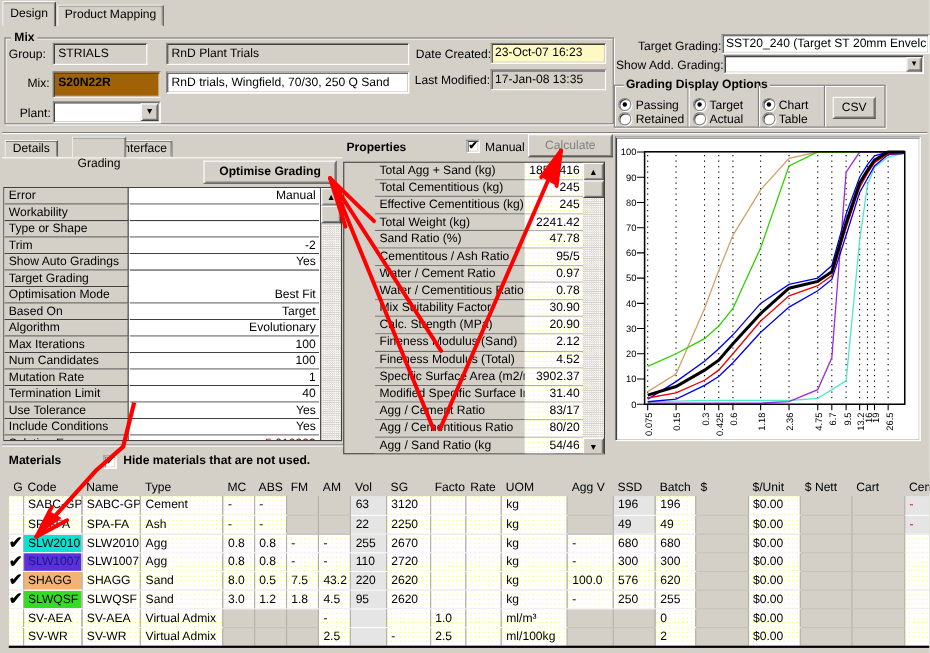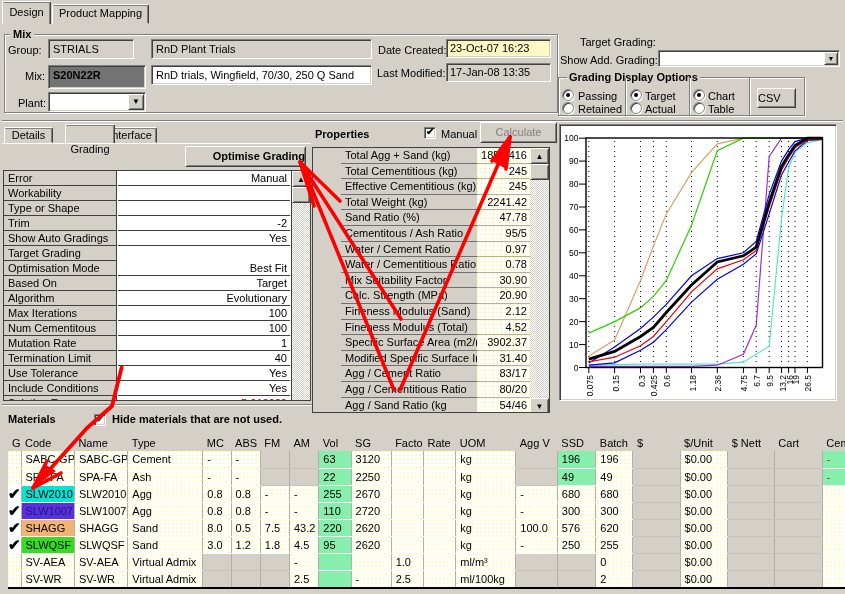--- a/index.html
+++ b/index.html
@@ -40,21 +40,21 @@
 .sbbtn { position:absolute; left:0; width:100%; height:16px; text-align:center; font-size:8px; line-height:15px; color:#000; }
 
 .mat { border-collapse:collapse; table-layout:fixed; width:852px; }
 .mat td { height:17px; padding:0 0 0 4px; overflow:hidden; white-space:nowrap;
   border-right:1px solid #b3afa7; border-bottom:1px solid #fff; }
 .mat tr.mhdr td { border:none; background:#d4d0c8; height:16px; }
 .mat td.g { background:#d4d0c8; border-bottom-color:#c6c2ba; }
 .mat td.y { background-color:#fff;
   background-image:conic-gradient(at 1px 1px, rgba(0,0,0,0) 75%, #ffff00 0);
   background-size:4px 4px; }
-.mat td.w { background:#86efac; }
+.mat td.w { background:#e5e5e5; }
 .mat td.chk { text-align:center; padding:0; font-weight:bold; font-size:15px; line-height:16px; background:#fff; }
 .mat td.cyanc { background:#06e2d4; }
 .mat td.purpc { background:#5a30dd; color:#1a1a80; }
 .mat td.orgc { background:#f2b375; }
 .mat td.grnc { background:#33dd22; }
 .lbl { position:absolute; white-space:nowrap; }
 .b { font-weight:bold; }
 .radio { position:absolute; width:12px; height:12px; border-radius:50%; background:#fff;
   border:1px solid #808080; box-shadow:inset 1px 1px 0 #404040, 1px 1px 0 #fff; }
 .radio.on::after { content:""; position:absolute; left:3px; top:3px; width:4px; height:4px; border-radius:50%; background:#000; }
@@ -67,31 +67,32 @@
 
 <div class="tab" style="left:2px;top:1px;width:49px;height:23px;border-bottom:none;z-index:2;padding-top:4px">Design</div>
 <div class="tab" style="left:52px;top:4px;width:97px;height:20px;padding-top:2px">Product Mapping</div>
 
 <div class="ab groupbox" style="left:4px;top:34px;width:554px;height:79px"></div>
 <div class="lbl b" style="left:10px;top:28px;background:#d4d0c8;padding:0 3px">Mix</div>
 <div class="lbl" style="left:8px;top:44px">Group:</div>
 <div class="ab sunken" style="left:48px;top:39px;width:86px;height:20px;background:#d4d0c8;padding:3px 0 0 4px">STRIALS</div>
 <div class="ab sunken" style="left:151px;top:39px;width:221px;height:20px;background:#d4d0c8;padding:3px 0 0 4px">RnD Plant Trials</div>
 <div class="lbl" style="left:25px;top:70px">Mix:</div>
-<div class="ab sunken b" style="left:48px;top:65px;width:98px;height:24px;background:#737373;padding:3px 0 0 4px">S20N22R</div>
+<div class="ab sunken b" style="left:48px;top:65px;width:98px;height:24px;background:#a16207;padding:3px 0 0 4px">S20N22R</div>
 <div class="ab sunken" style="left:151px;top:65px;width:221px;height:20px;background:#ffffff;padding:3px 0 0 4px">RnD trials, Wingfield, 70/30, 250 Q Sand</div>
 <div class="lbl" style="left:18px;top:97px">Plant:</div>
 <div class="ab sunken" style="left:48px;top:92px;width:98px;height:20px;background:#fff"></div>
 <div class="ab raised" style="left:128px;top:94px;width:16px;height:16px;font-size:8px;text-align:center;line-height:14px">▼</div>
 <div class="lbl" style="left:378px;top:44px">Date Created:</div>
 <div class="ab sunken" style="left:446px;top:39px;width:105px;height:19px;background:#fef9c3;padding:2px 0 0 3px">23-Oct-07 16:23</div>
 <div class="lbl" style="left:377px;top:67px">Last Modified:</div>
 <div class="ab sunken" style="left:446px;top:63px;width:105px;height:19px;background:#d4d0c8;padding:2px 0 0 3px">17-Jan-08 13:35</div>
 
 <div class="lbl" style="left:580px;top:36px">Target Grading:</div>
+<div class="ab sunken" style="left:656px;top:31px;width:189px;height:18px;background:#fff;padding:2px 0 0 3px">SST20_240 (Target ST 20mm Envelc</div>
 <div class="lbl" style="left:560px;top:54px">Show Add. Grading:</div>
 <div class="ab sunken" style="left:658px;top:50px;width:182px;height:17px;background:#fff"></div>
 <div class="ab raised" style="left:824px;top:52px;width:14px;height:13px;font-size:7px;text-align:center;line-height:12px">▼</div>
 <div class="ab groupbox" style="left:558px;top:77px;width:247px;height:39px"></div>
 <div class="lbl b" style="left:567px;top:71px;background:#d4d0c8;padding:0 2px">Grading Display Options</div>
 <div class="ab" style="left:625px;top:78px;width:1px;height:37px;background:#808080"></div>
 <div class="ab" style="left:626px;top:78px;width:1px;height:37px;background:#fff"></div>
 <div class="ab" style="left:689px;top:78px;width:1px;height:37px;background:#808080"></div>
 <div class="ab" style="left:690px;top:78px;width:1px;height:37px;background:#fff"></div>
 <div class="ab" style="left:749px;top:78px;width:1px;height:37px;background:#808080"></div>
@@ -101,31 +102,31 @@
 <div class="radio" style="left:562px;top:102px"></div>
     <div class="lbl" style="left:578px;top:103px">Retained</div>
 <div class="radio on" style="left:630px;top:89px"></div>
     <div class="lbl" style="left:645px;top:90px">Target</div>
 <div class="radio" style="left:630px;top:102px"></div>
     <div class="lbl" style="left:645px;top:103px">Actual</div>
 <div class="radio on" style="left:693px;top:89px"></div>
     <div class="lbl" style="left:708px;top:90px">Chart</div>
 <div class="radio" style="left:693px;top:102px"></div>
     <div class="lbl" style="left:708px;top:103px">Table</div>
-<div class="ab raised" style="left:757px;top:88px;width:39px;height:20px;text-align:left;padding-top:3px">CSV</div>
+<div class="ab raised" style="left:757px;top:88px;width:39px;height:20px;text-align:center;padding-top:3px">CSV</div>
 
 <div class="ab" style="left:2px;top:120px;width:841px;height:1px;background:#808080"></div>
 <div class="ab" style="left:2px;top:121px;width:841px;height:1px;background:#fff"></div>
 
 <div class="tab" style="left:4px;top:127px;width:49px;height:16px;padding-top:1px">Details</div>
 <div class="tab" style="left:65px;top:124px;width:50px;height:19px;border-bottom:none;z-index:2;padding-top:18px">Grading</div>
 <div class="tab" style="left:104px;top:127px;width:53px;height:16px;padding-top:1px">Interface</div>
 <div class="ab" style="left:2px;top:143px;width:309px;height:1px;background:#fff"></div>
 
-<div class="ab raised b" style="left:185px;top:146px;width:121px;height:21px;text-align:right;padding-top:3px">Optimise Grading</div>
+<div class="ab raised b" style="left:185px;top:146px;width:121px;height:21px;text-align:center;padding-top:3px">Optimise Grading</div>
 
 <div id="pgrid">
 <div class="pgrow" style="top:0px">
         <div class="pglab">Error</div>
         <div class="pgval">Manual</div>
       </div>
 <div class="pgrow" style="top:30px">
         <div class="pglab">Type or Shape</div>
         <div class="pgval"></div>
       </div>
@@ -154,21 +155,21 @@
       </div>
 <div class="pgrow" style="top:120px">
         <div class="pglab">Algorithm</div>
         <div class="pgval">Evolutionary</div>
       </div>
 <div class="pgrow" style="top:135px">
         <div class="pglab">Max Iterations</div>
         <div class="pgval">100</div>
       </div>
 <div class="pgrow" style="top:150px">
-        <div class="pglab">Num Cementitous</div>
+        <div class="pglab">Num Candidates</div>
         <div class="pgval">100</div>
       </div>
 <div class="pgrow" style="top:165px">
         <div class="pglab">Mutation Rate</div>
         <div class="pgval">1</div>
       </div>
 <div class="pgrow" style="top:180px">
         <div class="pglab">Termination Limit</div>
         <div class="pgval">40</div>
       </div>

